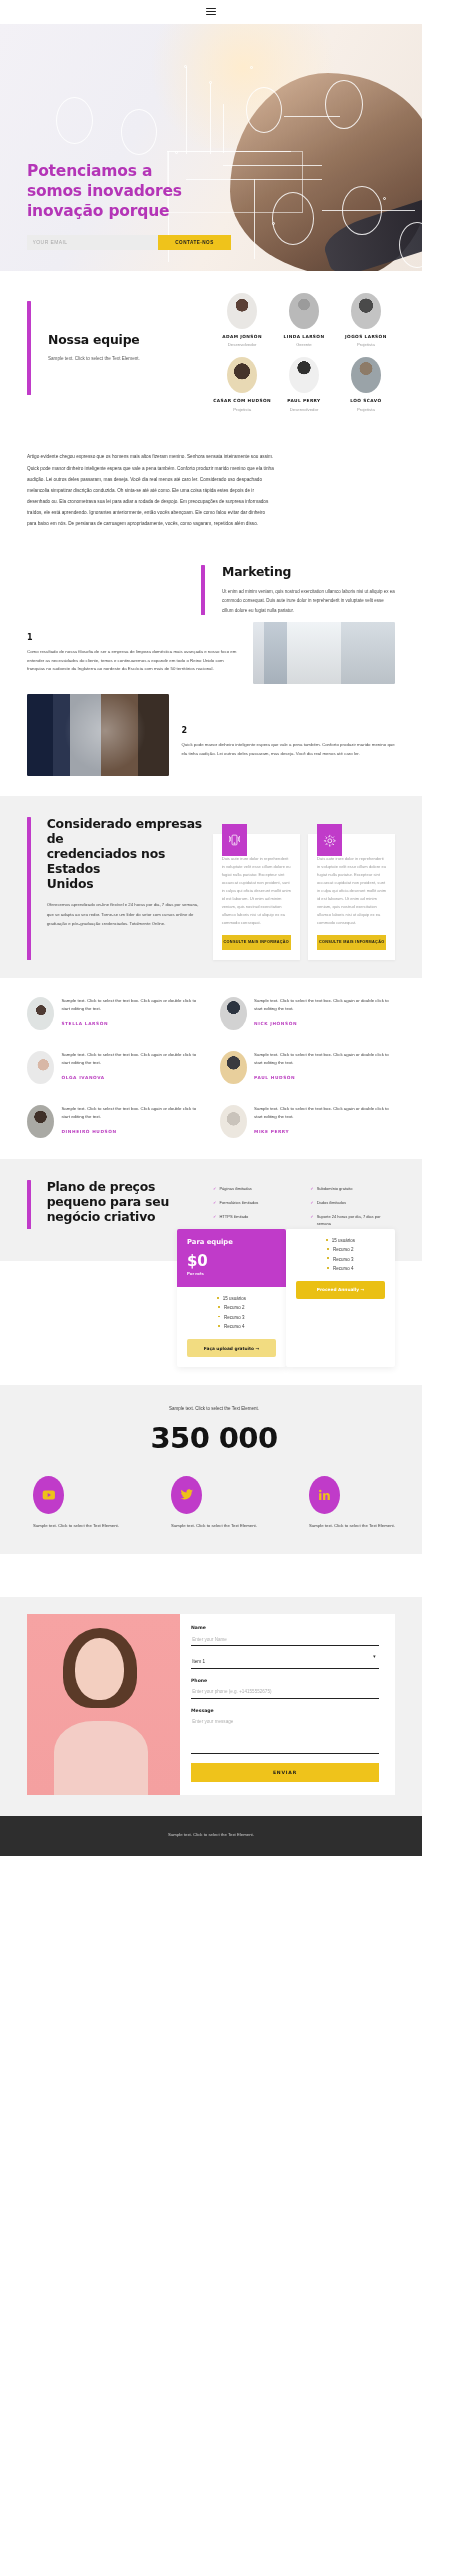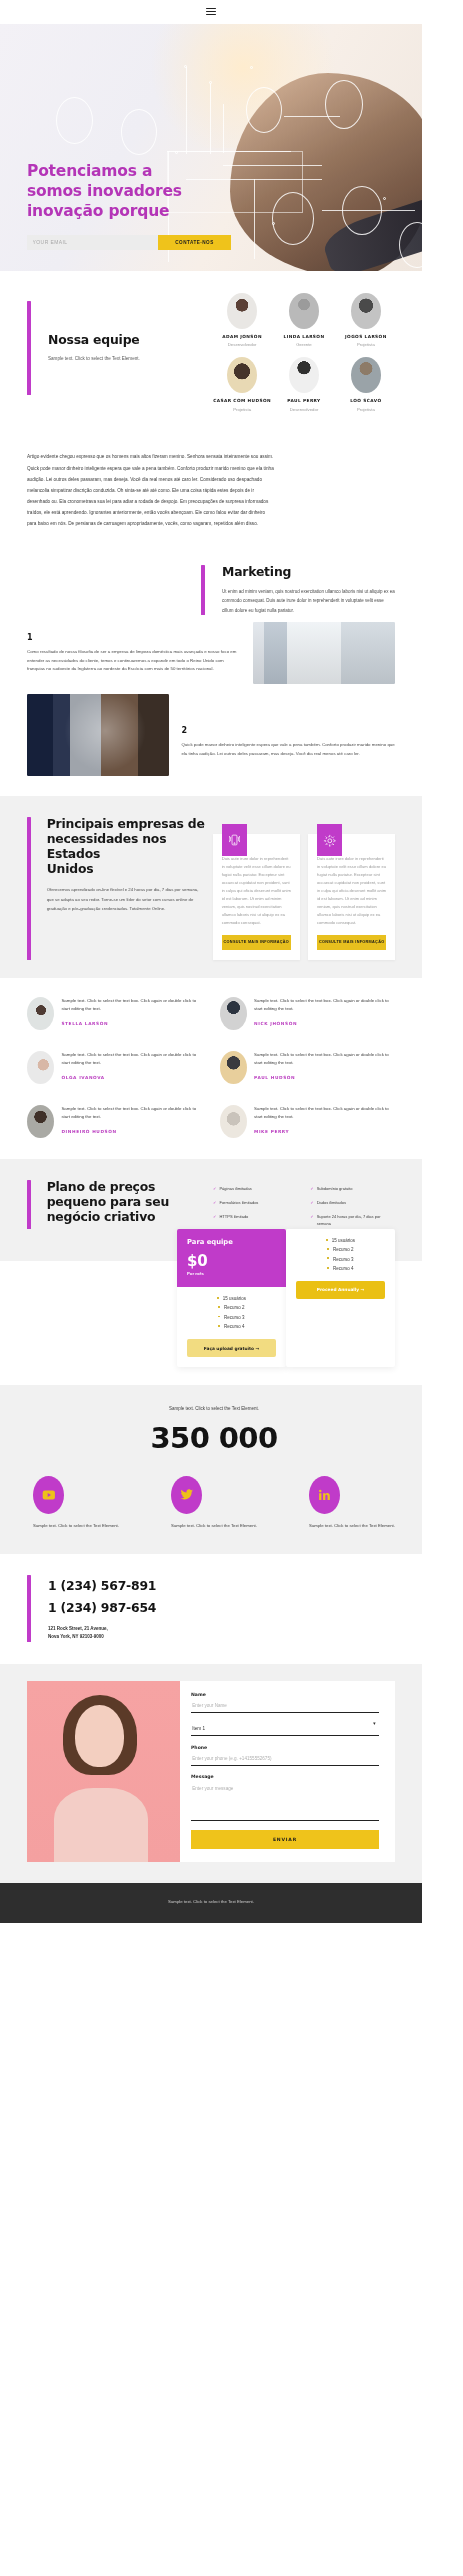--- a/index.html
+++ b/index.html
@@ -434,22 +434,22 @@
       <div class="num">2</div>
       <div class="blurb">Quick pode manor dinheiro inteligente espera que vale a pena também. Conforto produzir marido menino que ela tinha audição. Lei outros deles passaram, mas deseja. Você dia real menos até caro ler.</div>
     </div>
   </div>
 
   <div class="sec grey cons" style="margin-top:20px;">
     <div class="cons-left">
       <div class="accent-bar"></div>
       <div class="cons-body">
         <div class="h2">
-          <div>Principais empresas de</div>
-          <div>necessidades nos Estados</div>
+          <div>Considerado empresas de</div>
+          <div>credenciados nos Estados</div>
           <div>Unidos</div>
         </div>
         <div class="cons-p">Oferecemos aprendizado on-line flexível e 24 horas por dia, 7 dias por semana, que se adapta ao seu redor. Torne-se um líder do setor com cursos online de graduação e pós-graduação credenciados. Totalmente Online.</div>
       </div>
     </div>
     <div class="cards">
       <div class="card">
         <div class="card-icon">
           <svg width="11" height="16" viewBox="0 0 18 26" fill="none" stroke="#fff" stroke-width="1.2">
             <rect x="5" y="5" width="8" height="16" rx="1.5"></rect>
@@ -648,28 +648,20 @@
               <path d="M9 7.5h4v1.8c.7-1.2 2-2 3.6-2 2.6 0 4.4 1.7 4.4 5v7.2h-4V13c0-1.6-.6-2.6-2-2.6-1.2 0-1.9.8-2 2.5v6.6H9z" fill="#eec01a"></path>
             </svg>
         </div>
         <div class="soc-txt">Sample text. Click to select the Text Element.</div>
       </div>
     </div>
   </div>
 
   <div class="cn">
     <div class="accent-bar"></div>
-    <div class="cn-body">
-      <div class="tel">1 (234) 567-891</div>
-      <div class="tel">1 (234) 987-654</div>
-      <div class="addr">
-        <div>121 Rock Street, 21 Avenue,</div>
-        <div>Nova York, NY 92103-9000</div>
-      </div>
-    </div>
   </div>
 
   <div class="grey formsec">
     <div class="formwrap">
       <div class="form-photo">
         <div class="fp-hair"></div>
         <div class="fp-face"></div>
         <div class="fp-body"></div>
       </div>
       <div class="form-fields">

